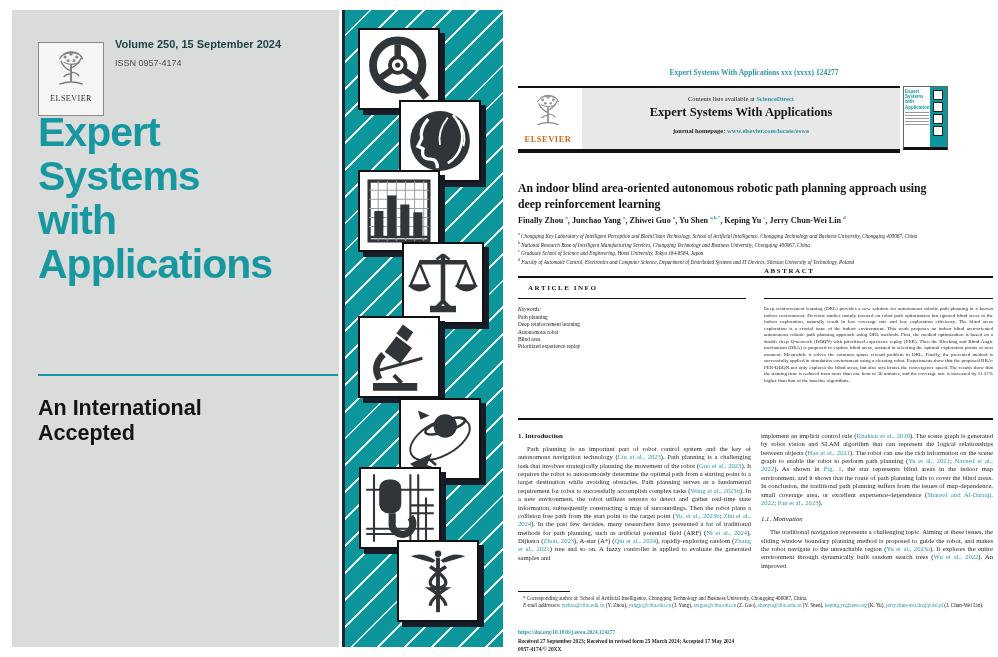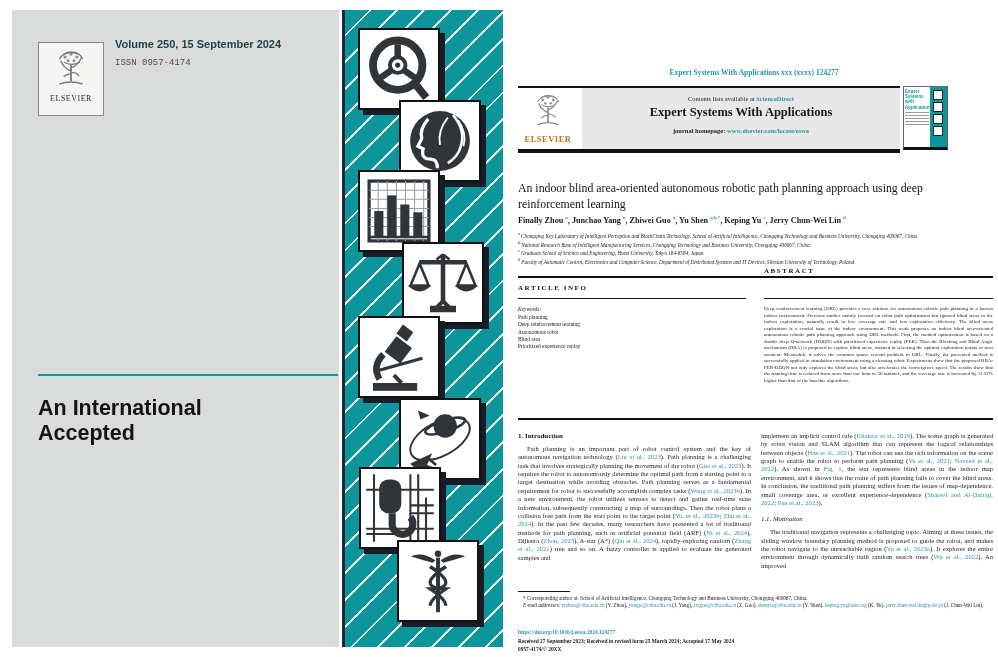--- a/index.html
+++ b/index.html
@@ -10,21 +10,21 @@
   .cover-panel{position:absolute;left:4px;top:2px;width:327px;height:637px;background:#d9dcdb;}
   .cover-strip{position:absolute;left:334px;top:2px;width:158px;height:637px;background:#0d959c;
     border-left:3px solid #1c2836;
     background-image:repeating-linear-gradient(135deg,rgba(255,255,255,0) 0 17px,rgba(255,255,255,.9) 17px 19px);}
   .logo-box{position:absolute;left:30px;top:34px;width:64px;height:72px;background:#f5f5f3;
     border:1.5px solid #8b8b8b;text-align:center;}
   .logo-box svg{width:44px;height:44px;margin-top:3px;}
   .logo-word-cover{font-family:"Liberation Serif",serif;font-size:8px;letter-spacing:.5px;color:#2f2f2f;}
   .cover-volume{position:absolute;left:107px;top:30px;font-family:"Liberation Sans",sans-serif;
     font-weight:bold;font-size:11px;color:#1d4348;}
-  .cover-issn{position:absolute;left:107px;top:50px;font-family:Liberation Mono, monospace;
+  .cover-issn{position:absolute;left:107px;top:50px;font-family:Liberation Sans, sans-serif;
     font-size:9px;color:#4c4c4c;}
   .cover-title{position:absolute;left:30px;top:103px;width:305px;font-family:"Liberation Sans",sans-serif;
     font-weight:bold;font-size:41px;line-height:1.07;letter-spacing:-1px;color:#1798a0;white-space:pre-line;}
   .cover-divider{position:absolute;left:30px;top:366px;width:300px;height:2px;background:#1798a0;}
   .cover-subtitle{position:absolute;left:30px;top:388px;font-family:"Liberation Sans",sans-serif;
     font-weight:bold;font-size:21.5px;line-height:1.15;color:#141414;white-space:pre-line;}
   .cover-editor{position:absolute;left:30px;top:460px;font-family:"Liberation Sans",sans-serif;
     font-weight:bold;font-size:16.5px;line-height:1.2;color:#141414;}
   .tile{position:absolute;width:82px;height:82px;background:#fff;border:2px solid #121212;
     box-shadow:5px 5px 0 #161d26;box-sizing:border-box;}
@@ -44,21 +44,21 @@
   .thumb{position:absolute;left:393px;top:51px;width:45px;height:64px;border:1px solid #666;
     border-bottom:3px solid #111;background:#fff;display:flex;box-sizing:border-box;}
   .thumb-left{width:55%;padding:2px 1px;}
   .thumb-title{font-family:"Liberation Sans",sans-serif;font-weight:bold;font-size:4.5px;
     line-height:1.15;color:#1798a0;}
   .thumb-sub{margin-top:2px;height:14px;
     background:repeating-linear-gradient(#9a9a9a 0 1px,transparent 1px 3px);}
   .thumb-strip{width:45%;background:#0d959c;display:flex;flex-direction:column;align-items:center;
     gap:2px;padding-top:3px;}
   .thumb-sq{width:8px;height:8px;background:#fff;border:.5px solid #222;}
-  .paper-title{position:absolute;left:8px;top:146px;width:430px;font-size:11.8px;font-weight:normal;
+  .paper-title{position:absolute;left:8px;top:146px;width:430px;font-size:11.8px;font-weight:bold;
     line-height:1.35;color:#141414;}
   .authors{position:absolute;left:8px;top:180px;width:470px;font-size:8.2px;font-weight:bold;color:#191919;}
   .affs{position:absolute;left:8px;top:196px;width:476px;font-size:5.2px;font-style:italic;
     line-height:1.32;color:#222;}
   .aff-sup{font-size:4px;vertical-align:super;font-style:normal;}
   .sec-head{font-size:7px;font-weight:bold;letter-spacing:.22em;color:#1a1a1a;}
   .kw-label{font-style:italic;}
   .kw-list{white-space:pre-line;}
   .small-col{font-size:5.4px;line-height:1.35;color:#222;}
   .abstract-text{position:absolute;left:254px;top:271px;width:229px;font-size:5px;line-height:1.3;
@@ -99,20 +99,24 @@
             <circle cx="38" cy="15" r="2.2"></circle>
           <circle cx="26" cy="20" r="2"></circle>
             <circle cx="34" cy="20" r="2"></circle>
         </g>
       </svg>
       <div class="logo-word-cover">ELSEVIER</div>
     </div>
 
     <div class="cover-volume">Volume 250, 15 September 2024</div>
     <div class="cover-issn">ISSN 0957-4174</div>
+    <div class="cover-title">Expert
+Systems
+with
+Applications</div>
     <div class="cover-divider"></div>
     <div class="cover-subtitle">An International
 Accepted</div>
 
     <div class="tile" style="left:350px;top:20px;">
       <svg viewBox="0 0 60 60">
         <g fill="none" stroke="#30353a">
           <circle cx="29" cy="27" r="19" stroke-width="6"></circle>
           <circle cx="29" cy="27" r="6" stroke-width="3"></circle>
           <path d="M29 21 V11 M24 31 L14 38 M34 31 L44 38" stroke-width="5"></path>
@@ -248,21 +252,21 @@
     <div class="authors"><span>Finally Zhou </span><span class="sup">a</span><span>, Junchao Yang </span><span class="sup">a</span><span>, Zhiwei Guo </span><span class="sup">a</span><span>, Yu Shen </span><span class="sup">a,b,*</span><span>, Keping Yu </span><span class="sup">c</span><span>, Jerry Chun-Wei Lin </span><span class="sup">d</span></div>
 
     <div class="affs">
       <div><span class="aff-sup">a</span> <span>Chongqing Key Laboratory of Intelligent Perception and BlockChain Technology, School of Artificial Intelligence, Chongqing Technology and Business University, Chongqing 400067, China</span></div>
       <div><span class="aff-sup">b</span> <span>National Research Base of Intelligent Manufacturing Services, Chongqing Technology and Business University, Chongqing 400067, China</span></div>
       <div><span class="aff-sup">c</span> <span>Graduate School of Science and Engineering, Hosei University, Tokyo 184-8584, Japan</span></div>
       <div><span class="aff-sup">d</span> <span>Faculty of Automatic Control, Electronics and Computer Science, Department of Distributed Systems and IT Devices, Silesian University of Technology, Poland</span></div>
     </div>
 
     <div class="rule" style="left:8px;top:241px;width:475px;height:1.5px;"></div>
-    <div class="sec-head" style="position:absolute;left:8px;top:249px;">ARTICLE INFO</div>
+    <div class="sec-head" style="position:absolute;left:18px;top:249px;">ARTICLE INFO</div>
     <div class="rule" style="left:8px;top:263px;width:228px;height:1.2px;"></div>
     <div class="sec-head" style="position:absolute;left:254px;top:232px;">ABSTRACT</div>
     <div class="rule" style="left:254px;top:263px;width:229px;height:1.2px;"></div>
 
     <div class="small-col kw-label" style="position:absolute;left:8px;top:271px;">Keywords:</div>
     <div class="small-col kw-list" style="position:absolute;left:8px;top:279px;width:220px;">Path planning
 Deep reinforcement learning
 Autonomous robot
 Blind area
 Prioritized experience replay</div>

